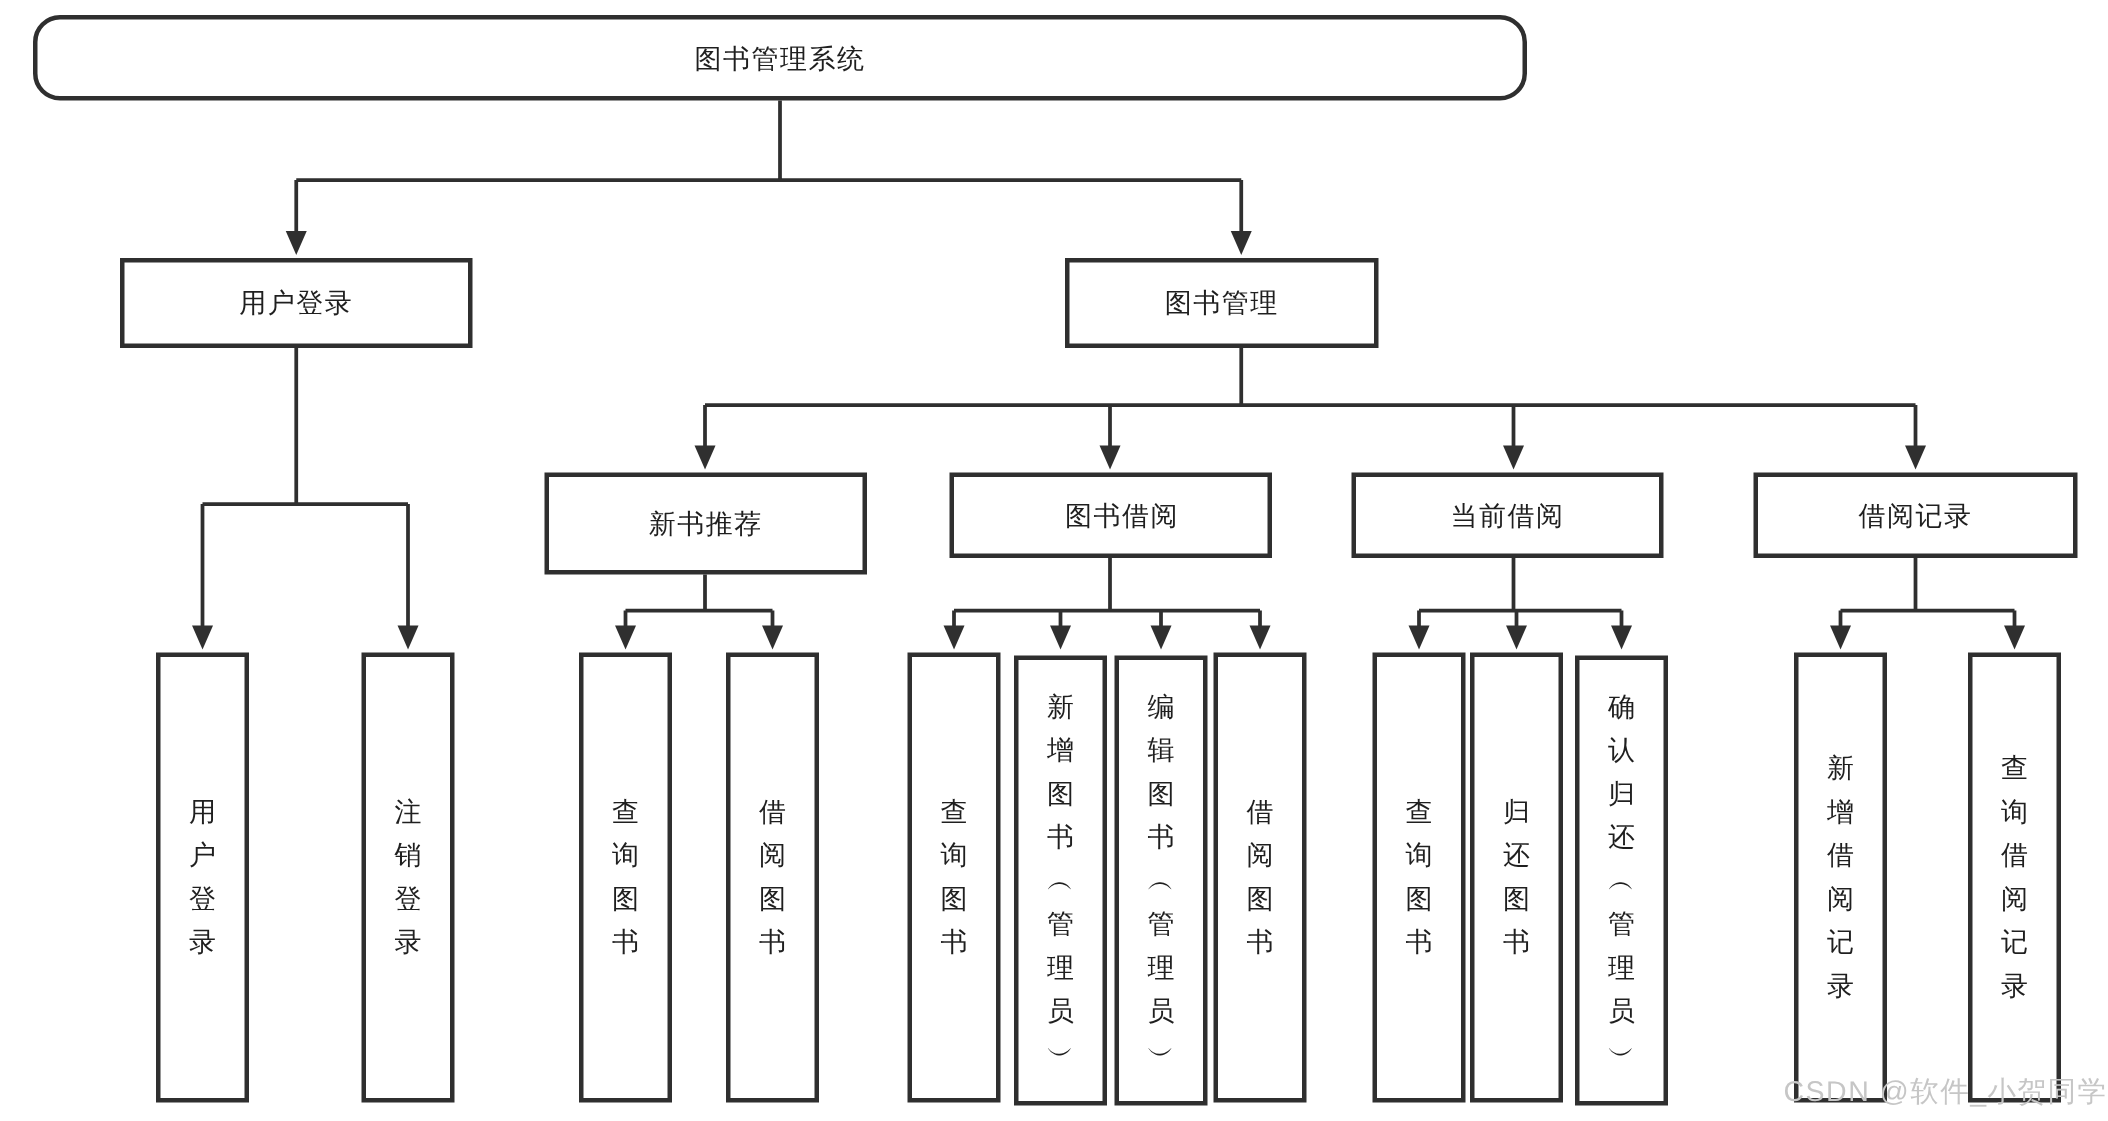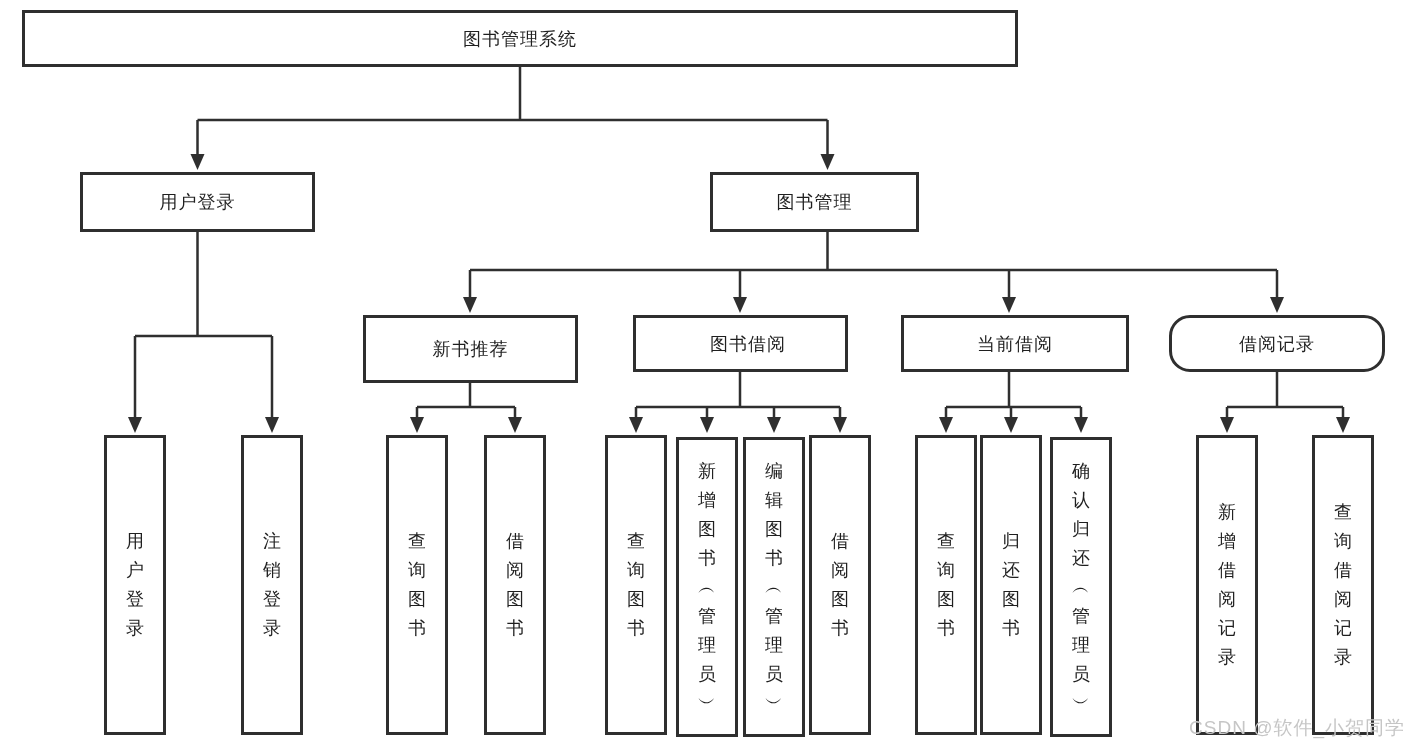--- a/index.html
+++ b/index.html
@@ -73,29 +73,29 @@
       <polygon points="767,417 781,417 774,433"></polygon>
       <polygon points="833,417 847,417 840,433"></polygon>
       <polygon points="939,417 953,417 946,433"></polygon>
       <polygon points="1004,417 1018,417 1011,433"></polygon>
       <polygon points="1074,417 1088,417 1081,433"></polygon>
       <polygon points="1220,417 1234,417 1227,433"></polygon>
       <polygon points="1336,417 1350,417 1343,433"></polygon>
     </g>
   </svg>
 
-  <div class="node" style="left:22px;top:10px;width:996px;height:57px;">图书管理系统</div>
+  <div class="node" style="left:22px;top:10px;width:996px;height:57px;border-radius:18px;">图书管理系统</div>
 
   <div class="node" style="left:80px;top:172px;width:235px;height:60px;">用户登录</div>
   <div class="node" style="left:710px;top:172px;width:209px;height:60px;">图书管理</div>
 
   <div class="node" style="left:363px;top:315px;width:215px;height:68px;">新书推荐</div>
   <div class="node" style="left:633px;top:315px;width:215px;height:57px;padding-left:15px;">图书借阅</div>
-  <div class="node" style="left:901px;top:315px;width:228px;height:57px;">当前借阅</div>
-  <div class="node" style="left:1169px;top:315px;width:216px;height:57px;border-radius:21px;">借阅记录</div>
+  <div class="node" style="left:901px;top:315px;width:208px;height:57px;">当前借阅</div>
+  <div class="node" style="left:1169px;top:315px;width:216px;height:57px;">借阅记录</div>
 
   <div class="leaf" style="left:104px;top:435px;width:62px;height:300px;">
     <span class="vtext">用
 户
 登
 录</span>
   </div>
   <div class="leaf" style="left:241px;top:435px;width:62px;height:300px;">
     <span class="vtext">注
 销

